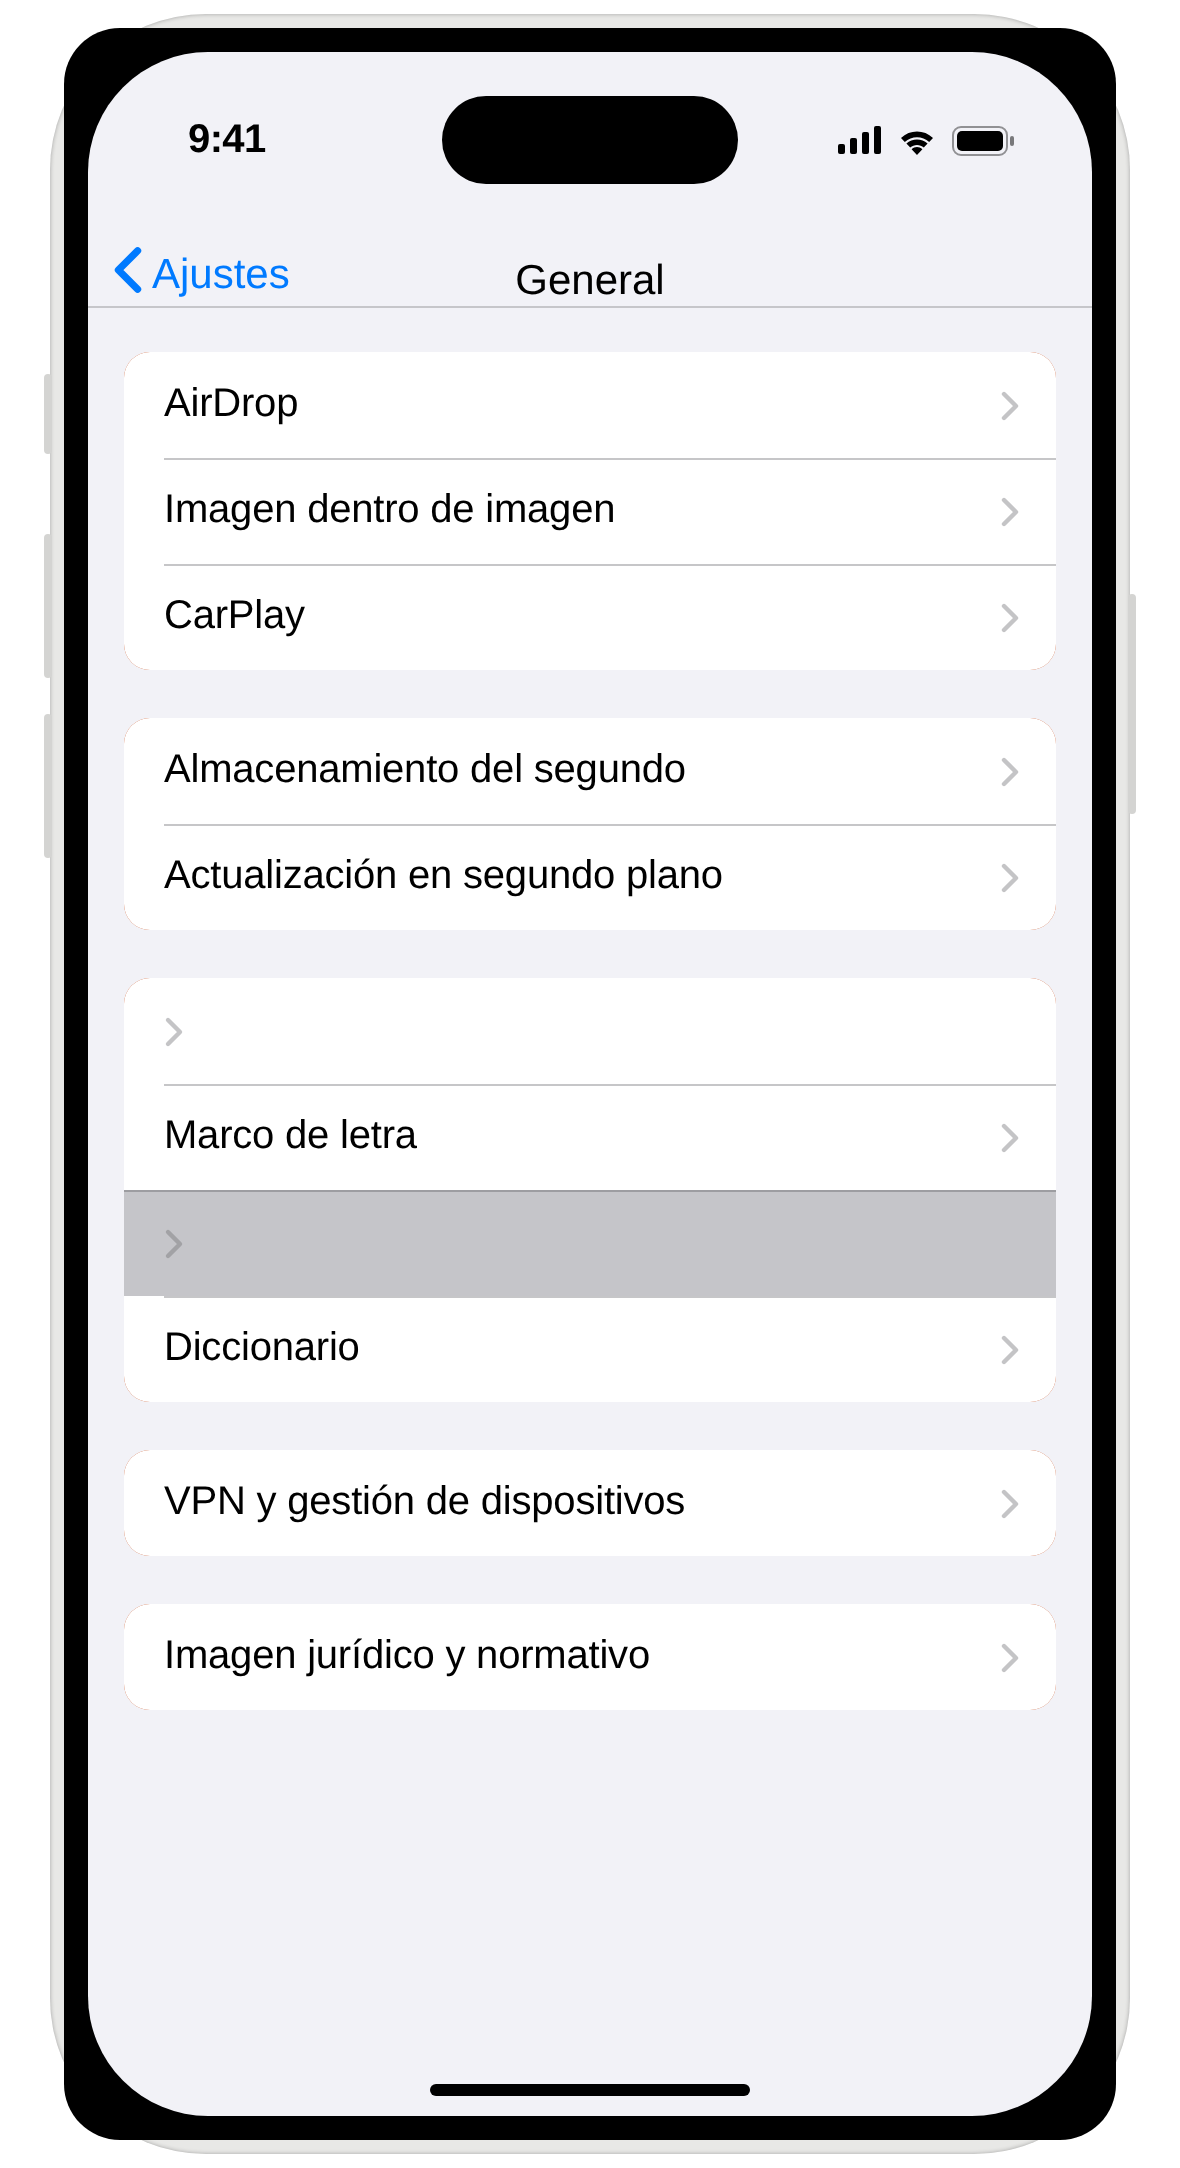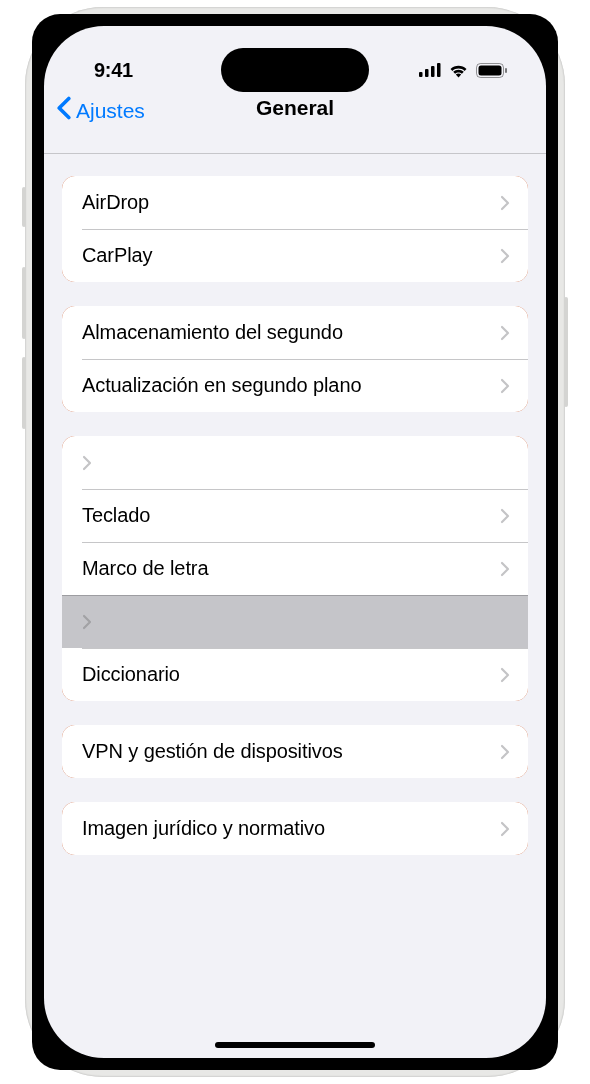--- a/index.html
+++ b/index.html
@@ -74,42 +74,42 @@
       font-weight: 600;
       color: #000;
     }
     .status-left { letter-spacing: -0.3px; }
     .status-right { display: flex; align-items: center; gap: 7px; }
     .status-right svg { display: block; }
 
     .nav-bar {
       height: 58px;
       display: flex;
-      align-items: flex-start;
+      align-items: flex-end;
       padding: 0 12px;
       position: relative;
       border-bottom: 0.5px solid rgba(0,0,0,0.18);
       background: #f2f2f7;
     }
     .nav-back {
       display: flex;
       align-items: center;
       color: #007aff;
       font-size: 21px;
       gap: 4px;
       z-index: 2;
     }
     .nav-back svg { width: 16px; height: 24px; }
     .nav-title {
       position: absolute;
       left: 0;
       right: 0;
       text-align: center;
       font-size: 21px;
-      font-weight: 700;
+      font-weight: 400;
       color: #000;
     }
 
     .content {
       height: calc(100% - 128px);
       overflow-y: hidden;
       padding: 0 18px;
     }
 
     .group {
@@ -219,20 +219,28 @@
           <div class="group">
             <div class="row">
               <span class="row-label">AirDrop</span>
               <span class="chevron">
                 <svg viewBox="0 0 10 16" fill="none">
                   <path d="M2 2 L8 8 L2 14" stroke="currentColor" stroke-width="2.2" stroke-linecap="round" stroke-linejoin="round"></path>
                 </svg>
               </span>
             </div>
             <div class="row">
+              <span class="row-label">Imagen dentro de imagen</span>
+              <span class="chevron">
+                <svg viewBox="0 0 10 16" fill="none">
+                  <path d="M2 2 L8 8 L2 14" stroke="currentColor" stroke-width="2.2" stroke-linecap="round" stroke-linejoin="round"></path>
+                </svg>
+              </span>
+            </div>
+            <div class="row">
               <span class="row-label">CarPlay</span>
               <span class="chevron">
                 <svg viewBox="0 0 10 16" fill="none">
                   <path d="M2 2 L8 8 L2 14" stroke="currentColor" stroke-width="2.2" stroke-linecap="round" stroke-linejoin="round"></path>
                 </svg>
               </span>
             </div>
           </div>
           <div class="group">
             <div class="row">
@@ -247,28 +255,20 @@
               <span class="row-label">Actualización en segundo plano</span>
               <span class="chevron">
                 <svg viewBox="0 0 10 16" fill="none">
                   <path d="M2 2 L8 8 L2 14" stroke="currentColor" stroke-width="2.2" stroke-linecap="round" stroke-linejoin="round"></path>
                 </svg>
               </span>
             </div>
           </div>
           <div class="group">
             <div class="row">
-              <span class="chevron">
-                <svg viewBox="0 0 10 16" fill="none">
-                  <path d="M2 2 L8 8 L2 14" stroke="currentColor" stroke-width="2.2" stroke-linecap="round" stroke-linejoin="round"></path>
-                </svg>
-              </span>
-            </div>
-            <div class="row">
-              <span class="row-label">Teclado</span>
               <span class="chevron">
                 <svg viewBox="0 0 10 16" fill="none">
                   <path d="M2 2 L8 8 L2 14" stroke="currentColor" stroke-width="2.2" stroke-linecap="round" stroke-linejoin="round"></path>
                 </svg>
               </span>
             </div>
             <div class="row">
               <span class="row-label">Marco de letra</span>
               <span class="chevron">
                 <svg viewBox="0 0 10 16" fill="none">

